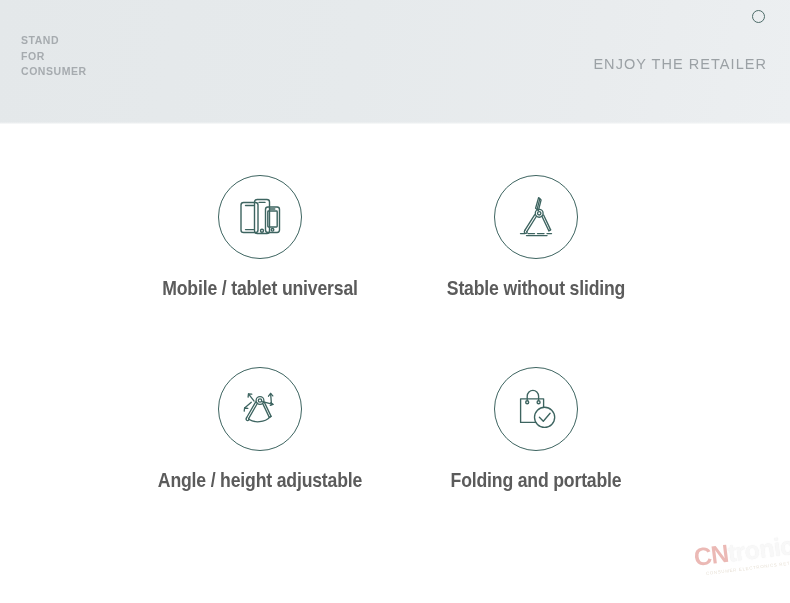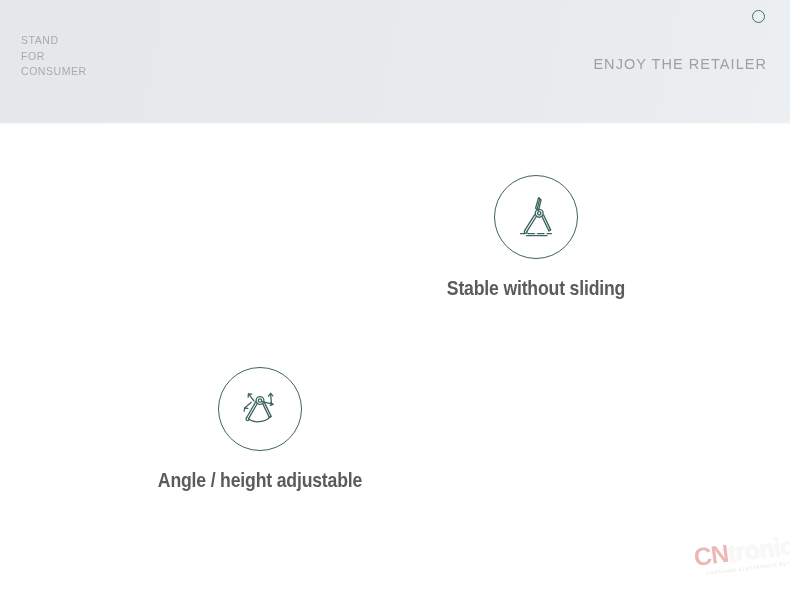--- a/index.html
+++ b/index.html
@@ -35,21 +35,21 @@
   }
 
   #brand-tagline {
     position: absolute;
     left: 21px;
     top: 33px;
     font-size: 10.5px;
     line-height: 15.5px;
     letter-spacing: 0.55px;
     color: #a6abaf;
-    font-weight: 400;
+    font-weight: 700;
   }
   #brand-tagline div { white-space: nowrap; }
 
   #slogan {
     position: absolute;
     right: 23px;
     top: 56px;
     font-size: 14.5px;
     letter-spacing: 1.05px;
     color: #9ba1a5;
@@ -166,20 +166,40 @@
     <div>CONSUMER</div>
   </div>
 
   <div id="slogan">ENJOY THE RETAILER</div>
 
   <div id="header-dot"></div>
 </div>
 
 <div id="features">
 
+  <div class="feature feature-1">
+    <div class="icon-circle">
+      <svg width="56" height="56" viewBox="0 0 56 56" fill="none" stroke="#3d6460" stroke-width="1.4" stroke-linecap="round" stroke-linejoin="round">
+
+        <rect x="9" y="13.5" width="17" height="30" rx="2.6"></rect>
+        <line x1="13.5" y1="16.5" x2="21.5" y2="16.5"></line>
+        <line x1="13.5" y1="40.6" x2="21.5" y2="40.6"></line>
+
+        <rect x="22.5" y="10.5" width="15" height="34" rx="2.6"></rect>
+        <line x1="27" y1="13.4" x2="33" y2="13.4"></line>
+        <circle cx="30" cy="41.7" r="1.5"></circle>
+
+        <rect x="33.5" y="18" width="14" height="25.5" rx="2.4"></rect>
+        <rect x="35.8" y="22" width="9.4" height="16" rx="0.7"></rect>
+        <line x1="38.2" y1="20" x2="42.8" y2="20"></line>
+        <circle cx="40.5" cy="40.8" r="1.3"></circle>
+      </svg>
+    </div>
+    <div class="feature-label">Mobile / tablet universal</div>
+  </div>
 
   <div class="feature feature-2">
     <div class="icon-circle">
       <svg width="56" height="56" viewBox="0 0 56 56" fill="none" stroke="#3d6460" stroke-width="1.35" stroke-linecap="round" stroke-linejoin="round">
 
         <path d="M30.6 8.6 L33.1 10.9 L30.4 21.5 L27.6 19.2 Z"></path>
         <line x1="31.8" y1="9.8" x2="29.1" y2="20.4"></line>
 
         <circle cx="31.2" cy="24.3" r="3.9"></circle>
         <circle cx="31.2" cy="24.3" r="1.7"></circle>
@@ -228,20 +248,37 @@
         <path d="M17.5 13.9 L23.1 21.1"></path>
         <path d="M17.1 17.2 L17.5 13.9 L20.8 14.1"></path>
 
         <path d="M13.6 28 L20.3 22.3"></path>
         <path d="M13.2 31.2 L13.6 28 L16.8 28.4"></path>
       </svg>
     </div>
     <div class="feature-label">Angle / height adjustable</div>
   </div>
 
+  <div class="feature feature-4">
+    <div class="icon-circle">
+      <svg width="56" height="56" viewBox="0 0 56 56" fill="none" stroke="#3d6460" stroke-width="1.35" stroke-linecap="round" stroke-linejoin="round">
+
+        <path d="M12.6 17.8 H35.6 V41.4 H12.6 Z"></path>
+
+        <path d="M19.2 19 V15.3 C19.2 11.6 22 9.3 24.9 9.3 C27.8 9.3 30.6 11.6 30.6 15.3 V19"></path>
+
+        <circle cx="19.2" cy="21.2" r="1.5"></circle>
+        <circle cx="30.6" cy="21.2" r="1.5"></circle>
+
+        <circle cx="36.6" cy="36.3" r="10.1" fill="#ffffff"></circle>
+        <path d="M31.4 36.3 L35.3 40.2 L42.1 32.2"></path>
+      </svg>
+    </div>
+    <div class="feature-label">Folding and portable</div>
+  </div>
 
 </div>
 
 <div id="watermark">
   <div id="wm-row">
     <span id="wm-cn">CN</span>
     <span id="wm-tronic">tronic</span>
   </div>
   <div id="wm-sub">CONSUMER ELECTRONICS RETAILER</div>
 </div>

